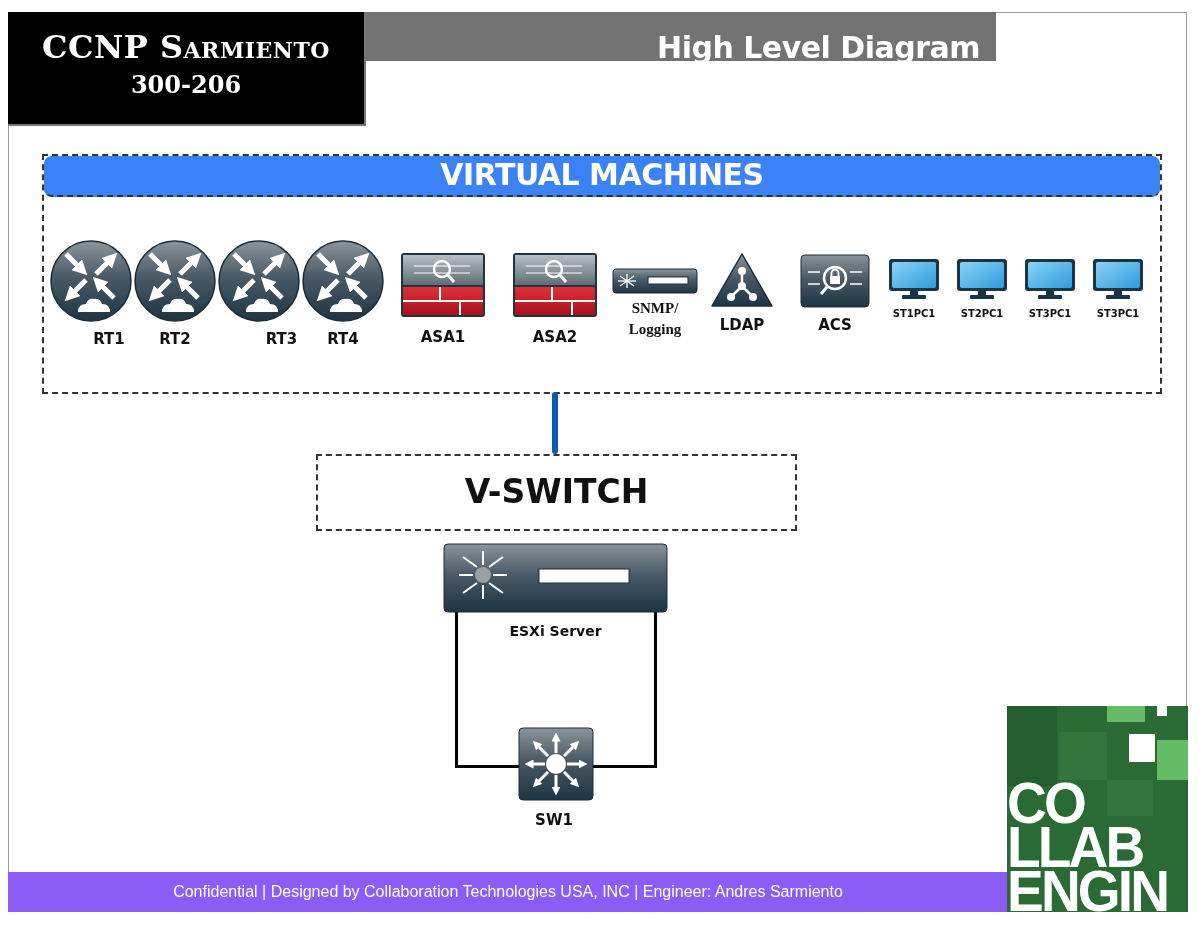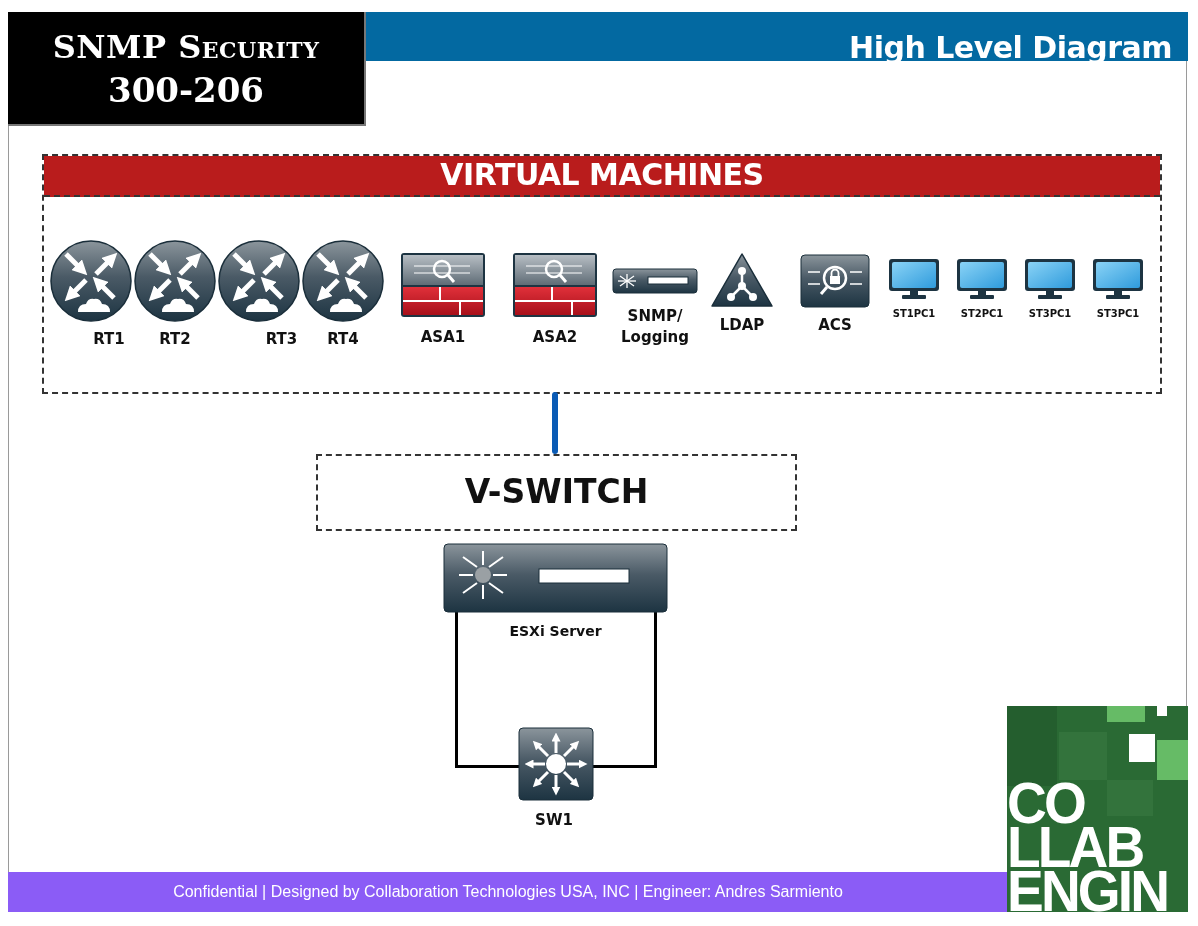--- a/index.html
+++ b/index.html
@@ -1,24 +1,24 @@
 <!DOCTYPE html>
 <html><head>
 <meta charset="utf-8">
 <style>
   html, body { margin:0; padding:0; background:#ffffff; }
   body { width:1198px; height:926px; position:relative; overflow:hidden; font-family:"Liberation Sans", sans-serif; }
   .frame { position:absolute; left:8px; top:12px; width:1179px; height:899px; border:1px solid #9a9a9a; box-sizing:border-box; }
-  .top-bar { position:absolute; left:8px; top:12px; width:1180px; height:49px; background:#0369a1; }
+  .top-bar { position:absolute; left:8px; top:12px; width:988px; height:49px; background:#737373; }
   .title-block { position:absolute; left:8px; top:12px; width:358px; height:114px; background:#000; border-right:2px solid #777; border-bottom:2px solid #777; box-sizing:border-box; }
   .title-line1 { position:absolute; left:0; width:100%; top:16px; text-align:center; color:#fff; font-family:"DejaVu Serif", serif; font-weight:bold; font-size:32px; letter-spacing:0.5px; font-variant:small-caps; }
-  .title-line2 { position:absolute; left:0; width:100%; top:58px; text-align:center; color:#fff; font-family:"DejaVu Serif", serif; font-weight:bold; font-size:34px; }
+  .title-line2 { position:absolute; left:0; width:100%; top:58px; text-align:center; color:#fff; font-family:"DejaVu Serif", serif; font-weight:bold; font-size:24px; }
   .hld-title { position:absolute; right:16px; top:18px; color:#fff; font-weight:bold; font-size:30px; font-family:"DejaVu Sans", sans-serif; letter-spacing:-0.5px; }
   .vm-box { position:absolute; left:42px; top:154px; width:1120px; height:240px; border:2px dashed #333; box-sizing:border-box; }
-  .vm-header { position:absolute; left:0; top:0; width:100%; height:41px; background:#b91c1c; border-bottom:2px dashed #333; box-sizing:border-box; color:#fff; text-align:center; font-weight:bold; font-size:30px; line-height:38px; font-family:"DejaVu Sans", sans-serif; letter-spacing:-0.5px; }
+  .vm-header { position:absolute; left:0; top:0; width:100%; height:41px; background:#3b82f6; border-bottom:2px dashed #333; box-sizing:border-box; color:#fff; text-align:center; font-weight:bold; font-size:30px; line-height:38px; font-family:"DejaVu Sans", sans-serif; letter-spacing:-0.5px;border-radius:8px; }
   .node { position:absolute; text-align:center; }
   .node .lbl { position:absolute; left:-40px; right:-40px; text-align:center; font-weight:bold; color:#111; font-family:"DejaVu Sans", sans-serif; }
   .blue-link { position:absolute; left:552px; top:392px; width:6px; height:62px; background:#0a5bb5; border-radius:3px; }
   .vswitch { position:absolute; left:316px; top:454px; width:481px; height:77px; border:2px dashed #333; box-sizing:border-box; text-align:center; font-weight:bold; font-size:33px; line-height:72px; color:#111; font-family:"DejaVu Sans", sans-serif; }
   .loop { position:absolute; left:455px; top:612px; width:202px; height:156px; border:3px solid #000; border-top:none; box-sizing:border-box; }
   .footer { position:absolute; left:8px; top:872px; width:1000px; height:40px; background:#8b5cf6; color:#fff; font-size:16px; line-height:40px; text-align:center; font-family:"Liberation Sans", sans-serif; }
   .logo { position:absolute; left:1007px; top:706px; width:181px; height:206px; background:#2a6a34; overflow:hidden; }
   .logo .sq { position:absolute; }
   .logo .txt { position:absolute; left:0; color:#fff; font-weight:bold; font-family:"Liberation Sans", sans-serif; font-size:58px; line-height:50px; letter-spacing:-3px; transform:scaleX(0.95); transform-origin:left; }
 </style>
@@ -48,21 +48,21 @@
       <path d="M0,0 L10,5 L0,10 z" fill="#fff"></path>
     </marker>
   </defs>
 </svg>
 
 <div class="frame"></div>
 <div class="top-bar">
   <div class="hld-title">High Level Diagram</div>
 </div>
 <div class="title-block">
-  <div class="title-line1">SNMP Security</div>
+  <div class="title-line1">CCNP Sarmiento</div>
   <div class="title-line2">300-206</div>
 </div>
 
 <div class="vm-box">
   <div class="vm-header">VIRTUAL MACHINES</div>
 </div>
 
 <div class="node" style="left:50px;top:240px;width:82px;height:82px;">
   <svg width="82" height="82">
     <circle cx="41" cy="41" r="40" fill="url(#gDark)" stroke="#1a2e3a" stroke-width="1.5"></circle>
@@ -151,21 +151,21 @@
   <svg width="86" height="26">
     <rect x="1" y="1" width="84" height="24" rx="3" fill="url(#gDark)" stroke="#1a2e3a"></rect>
     <g stroke="#fff" stroke-width="1.3" fill="none">
       <line x1="8" y1="8" x2="22" y2="18"></line>
         <line x1="22" y1="8" x2="8" y2="18"></line>
       <line x1="15" y1="6" x2="15" y2="20"></line>
         <line x1="6" y1="13" x2="24" y2="13"></line>
     </g>
     <rect x="36" y="9" width="40" height="7" fill="#fff" stroke="#1a2e3a"></rect>
   </svg>
-  <div class="lbl" style="top:38px;font-size:15px;line-height:21px;">
+  <div class="lbl" style="top:30px;font-size:15px;line-height:21px;font-family:Liberation Serif, serif;">
     <span>SNMP/</span><br>
     <span>Logging</span>
   </div>
 </div>
 
 <div class="node" style="left:710px;top:252px;width:64px;height:56px;">
   <svg width="64" height="56">
     <path d="M32 2 L62 54 L2 54 Z" fill="url(#gDark)" stroke="#1a2e3a" stroke-width="1.5" stroke-linejoin="round"></path>
     <g stroke="#fff" stroke-width="2.5">
       <line x1="32" y1="20" x2="32" y2="34"></line>

